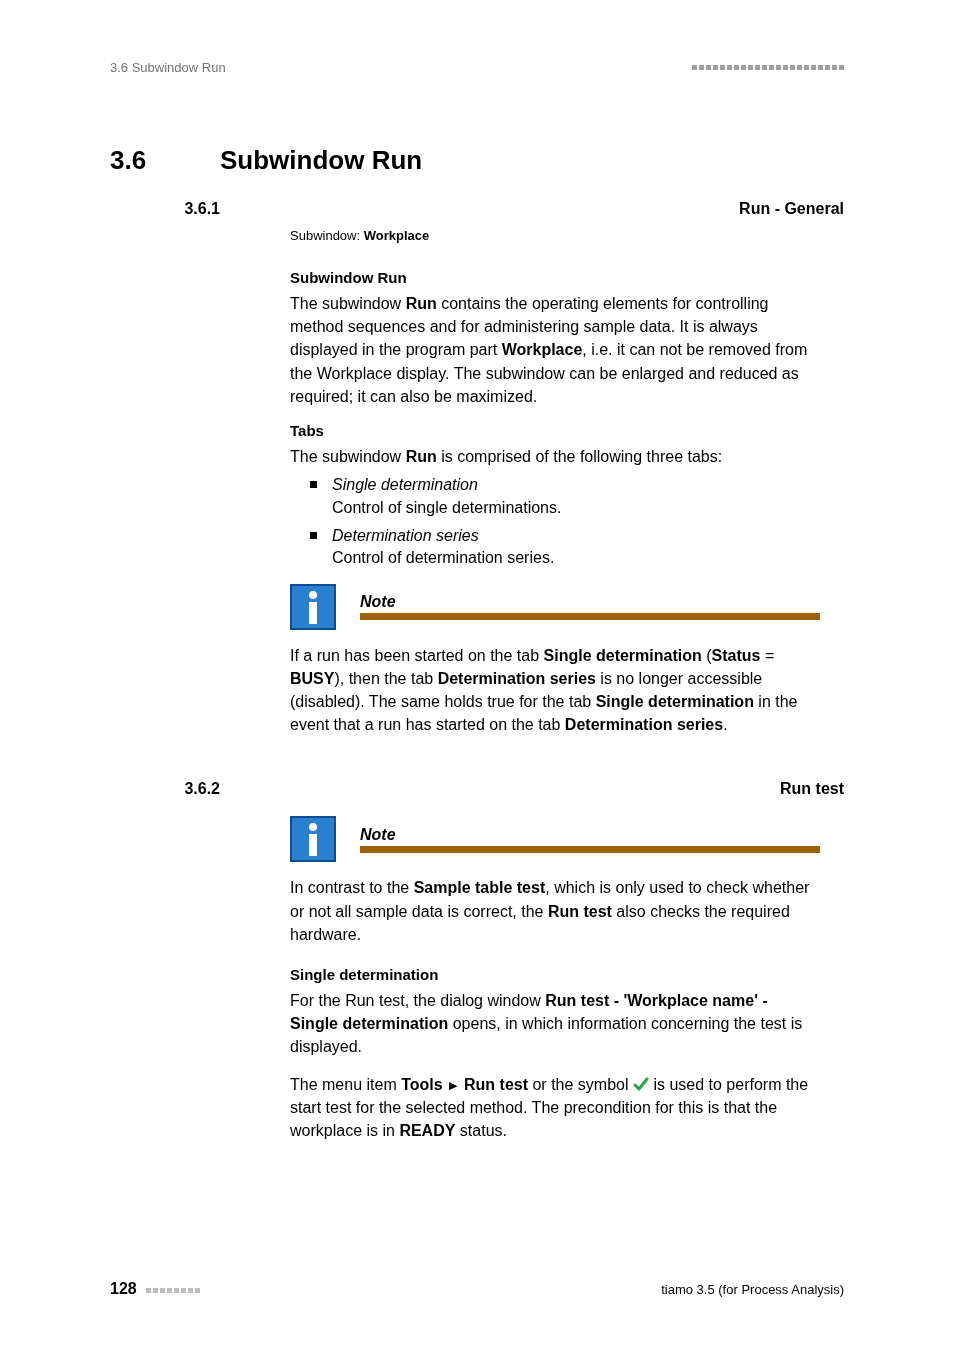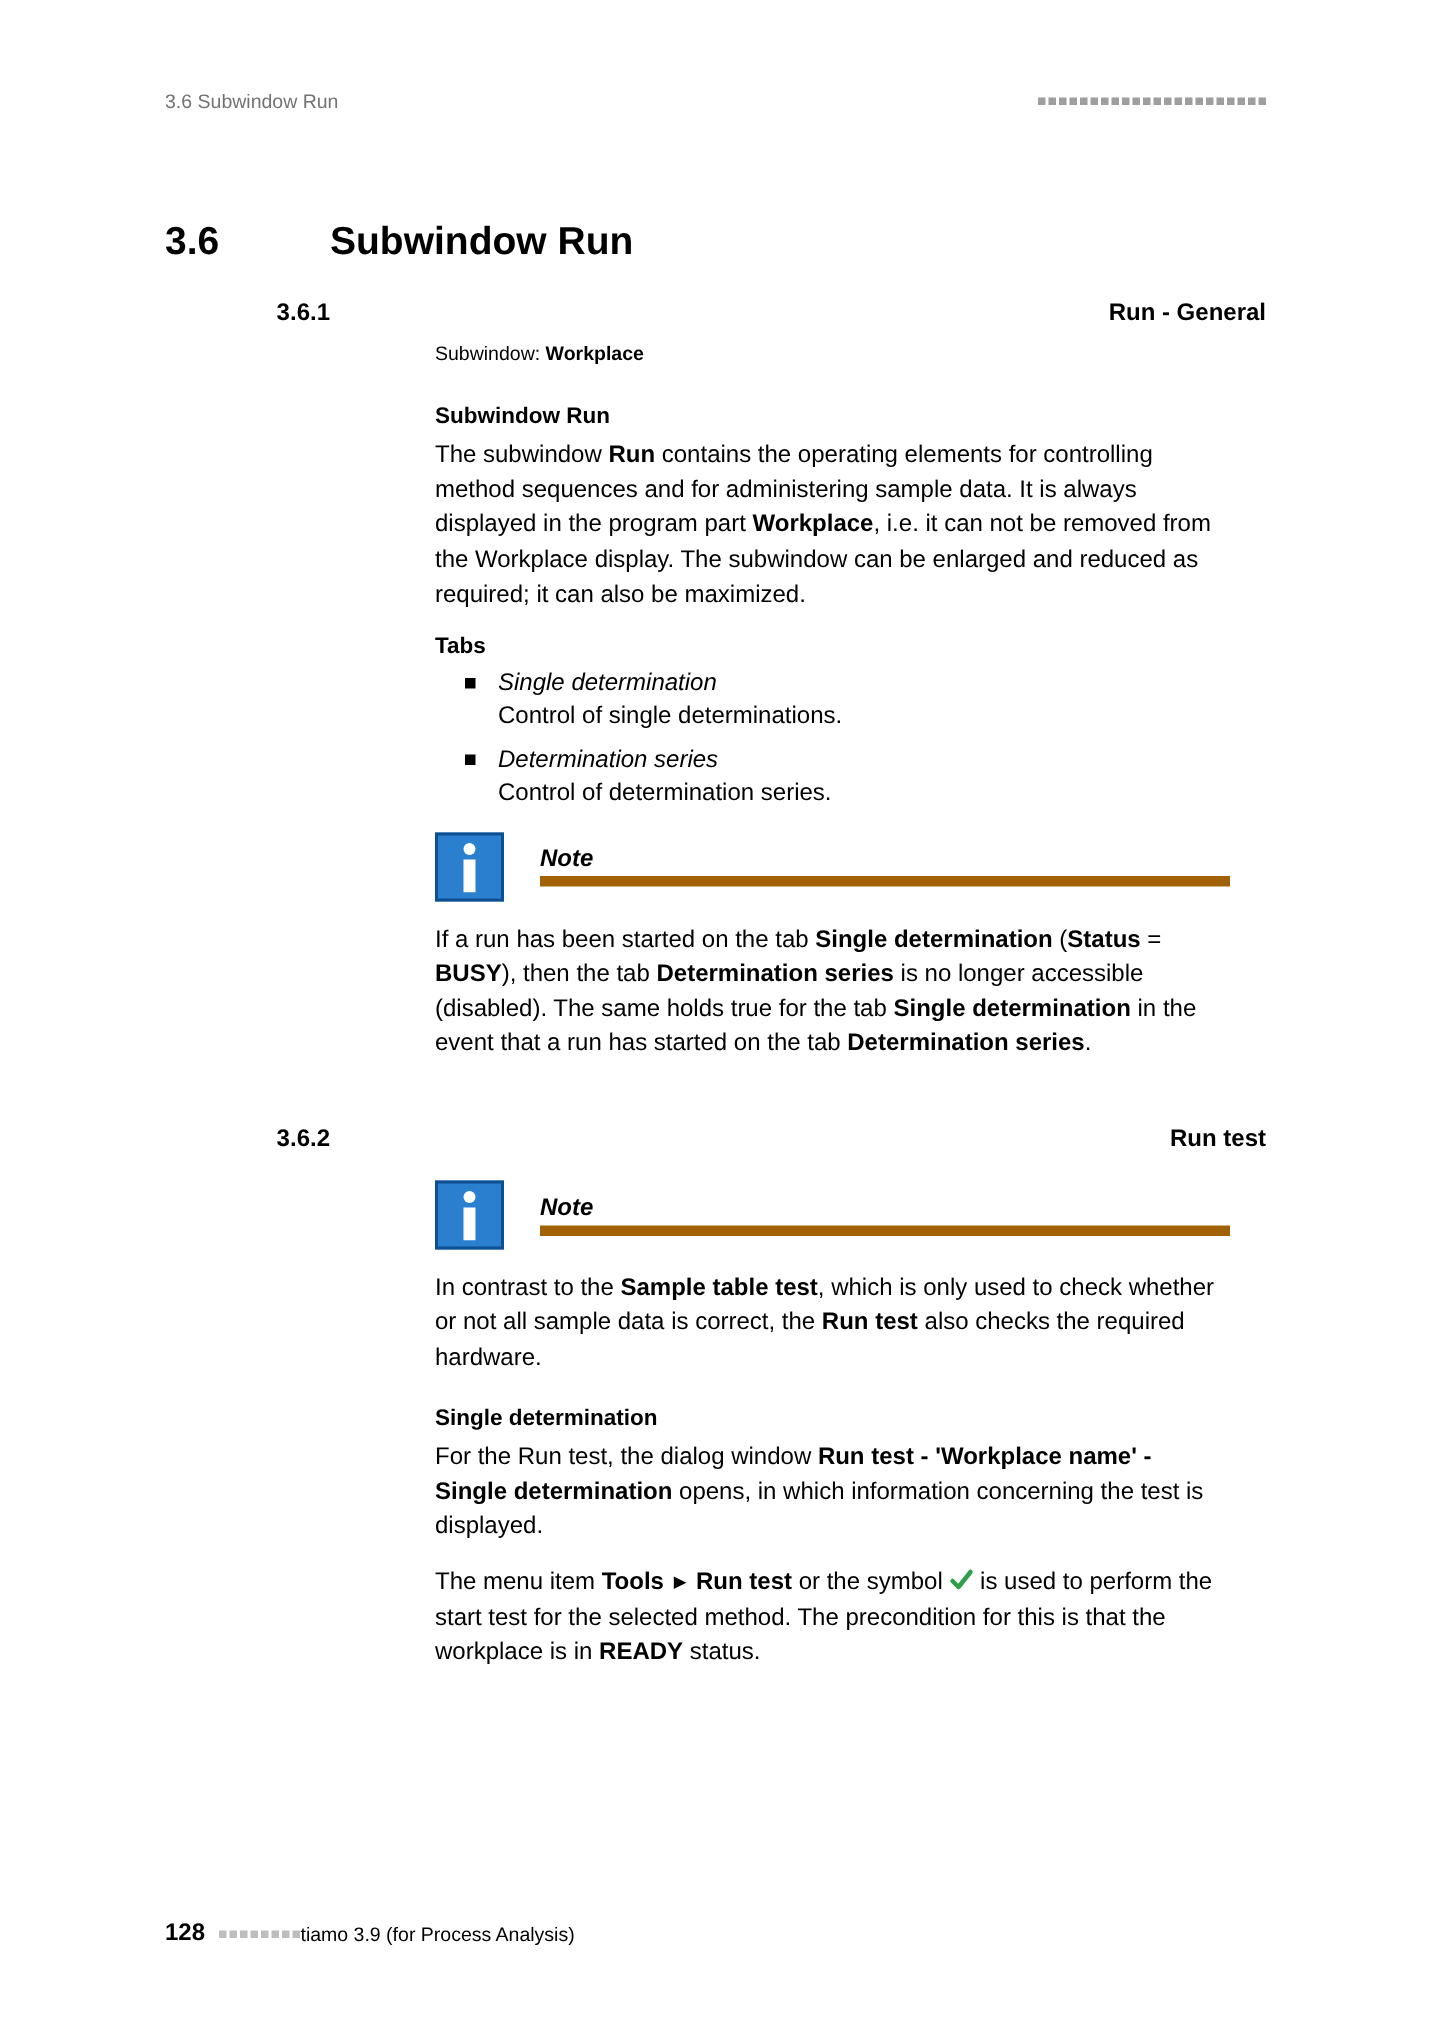--- a/index.html
+++ b/index.html
@@ -154,21 +154,21 @@
   .check-icon svg { width: 16px; height: 16px; }
 
   .tri { font-size: 11px; vertical-align: 1px; padding: 0 2px; }
 
   
   .foot {
     position: absolute;
     left: 110px; right: 110px;
     bottom: 52px;
     display: flex;
-    justify-content: flex-start;
+    justify-content: space-between;
     align-items: center;
     font-size: 13px;
   }
   .foot .pagenum { font-weight: 700; font-size: 16px; margin-right: 6px; }
   .foot .dots { display: inline-flex; gap: 2px; vertical-align: 1px; }
   .foot .dot { width: 5px; height: 5px; background: #bdbdbd; }
 
   strong, b { font-weight: 700; }
 
   .spacer-md { height: 24px; }
@@ -225,20 +225,23 @@
       </div>
 
       <h3 class="para-head">Subwindow Run</h3>
 
       <p>
         <span>The subwindow </span><b>Run</b><span> contains the operating elements for controlling method sequences and for administering sample data. It is always displayed in the program part </span><b>Workplace</b><span>, i.e. it can not be removed from the Workplace display. The subwindow can be enlarged and reduced as required; it can also be maximized.</span>
       </p>
 
       <h3 class="para-head">Tabs</h3>
 
+      <p class="tight">
+        <span>The subwindow </span><b>Run</b><span> is comprised of the following three tabs:</span>
+      </p>
 
       <ul class="bullets">
         <li>
           <span class="term">Single determination</span><br>
           <span>Control of single determinations.</span>
         </li>
         <li>
           <span class="term">Determination series</span><br>
           <span>Control of determination series.</span>
         </li>
@@ -313,16 +316,16 @@
         <span class="dot"></span>
           <span class="dot"></span>
           <span class="dot"></span>
           <span class="dot"></span>
           <span class="dot"></span>
           <span class="dot"></span>
           <span class="dot"></span>
           <span class="dot"></span>
       </span>
     </span>
-    <span>tiamo 3.9 (for Process Analysis)</span>
+    <span>tiamo 3.5 (for Process Analysis)</span>
   </div>
 
 </div>
 
 </body></html>

